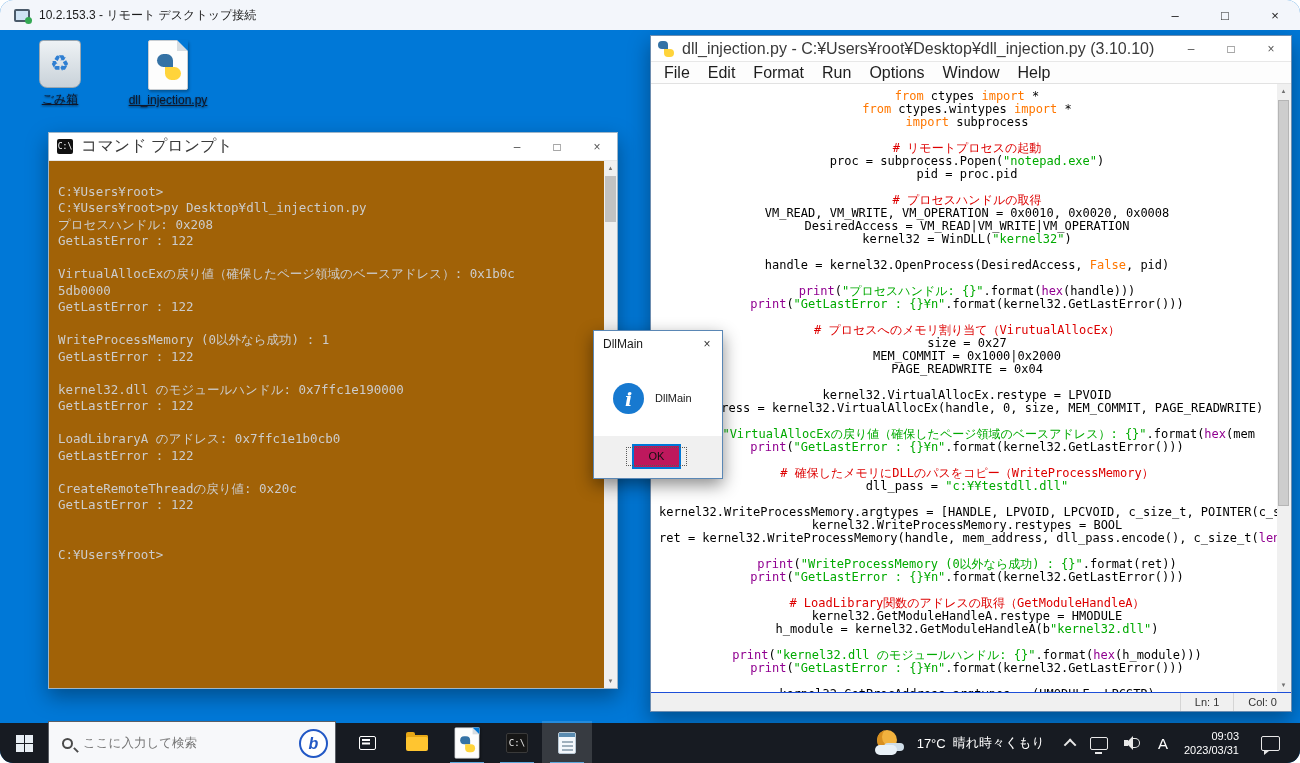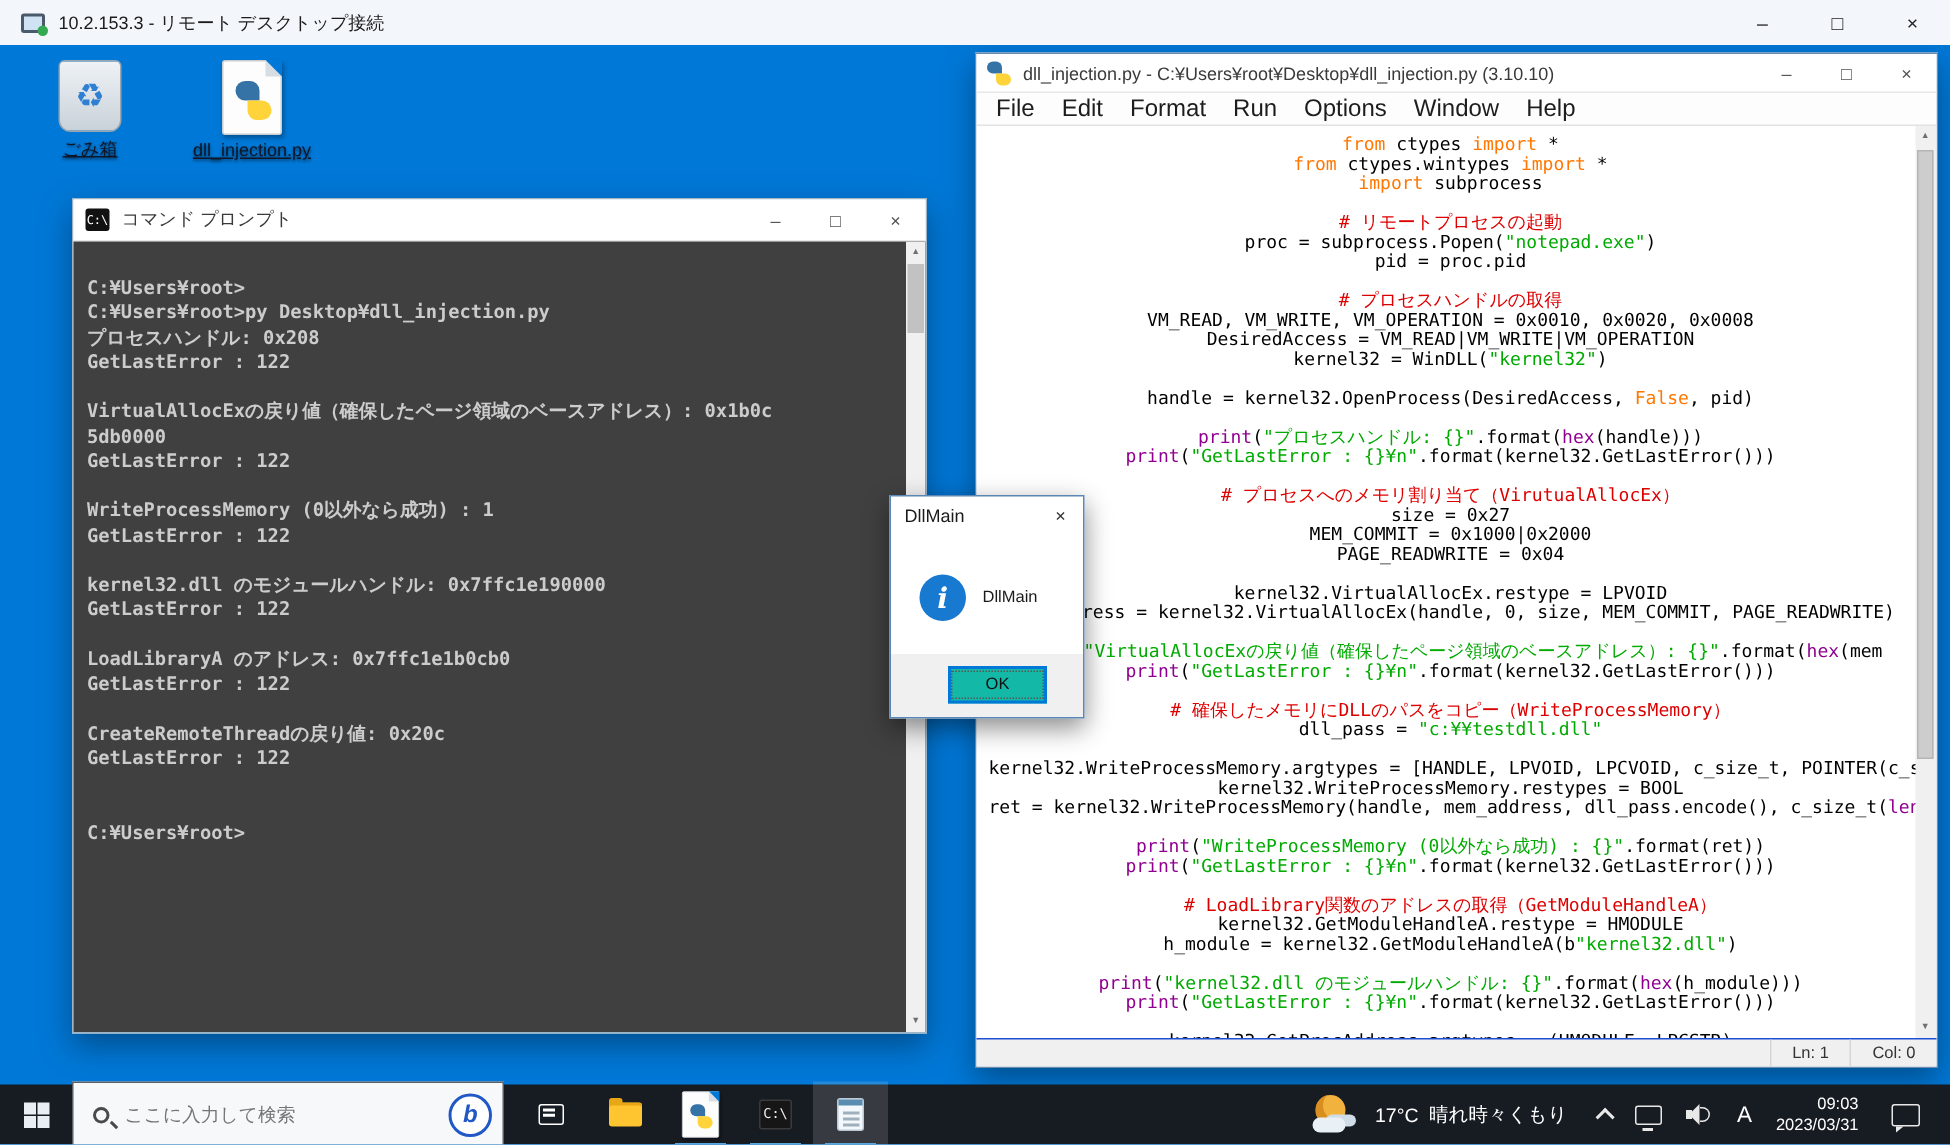--- a/index.html
+++ b/index.html
@@ -1,18 +1,18 @@
 <!DOCTYPE html>
 <html><head>
 <meta charset="utf-8">
 <style>
   * { margin:0; padding:0; box-sizing:border-box; }
   html,body { width:1300px; height:763px; overflow:hidden; }
   body { font-family:"Liberation Sans","DejaVu Sans",sans-serif; }
-  .screen { position:relative; width:1300px; height:763px; background:#0078d7; overflow:hidden; }
+  .screen { position:relative; width:1300px; height:763px; background:#0078d7; overflow:hidden;border-radius:13px; }
 
   
   .rdp-titlebar { position:absolute; left:0; top:0; width:1300px; height:30px; background:#f3f6fb; display:flex; align-items:center; z-index:10; }
   .rdp-icon { width:16px; height:13px; border:2px solid #4a5a6a; border-radius:2px; margin:0 9px 0 14px; position:relative; background:#cfe3f5; }
   .rdp-icon::after { content:""; position:absolute; right:-4px; bottom:-4px; width:7px; height:7px; background:#34a853; border-radius:50%; }
   .rdp-title { font-size:12px; color:#1b1b1b; }
   .rdp-controls { margin-left:auto; display:flex; height:100%; }
   .win-ctl { width:50px; height:100%; display:flex; align-items:center; justify-content:center; font-size:13px; color:#222; }
 
   
@@ -22,28 +22,28 @@
   .bin-body { width:42px; height:48px; margin:0 auto; background:linear-gradient(180deg,#eef2f5,#c9d2d9); border-radius:4px 4px 8px 8px; border:1px solid #9aa7b1; display:flex; align-items:center; justify-content:center; color:#2f7fd2; font-size:22px; }
   .pyfile { width:40px; height:50px; margin:0 auto; background:#fdfdfd; border:1px solid #c8cdd2; border-radius:2px; position:relative; box-shadow:1px 2px 3px rgba(0,0,0,.3); }
   .pyfile::before { content:""; position:absolute; right:-1px; top:-1px; border-style:solid; border-width:0 11px 11px 0; border-color:transparent #0078d7 #d7dde2 transparent; }
   .pylogo { position:absolute; left:7px; top:13px; width:26px; height:26px; }
   .pylogo .p-top { position:absolute; left:1px; top:0; width:16px; height:13px; background:#3572a5; border-radius:7px 7px 0 7px; }
   .pylogo .p-bot { position:absolute; right:1px; bottom:0; width:16px; height:13px; background:#ffd43b; border-radius:0 7px 7px 7px; }
 
   
   .window { position:absolute; background:#fff; box-shadow:0 8px 20px rgba(0,0,0,.35); }
   .titlebar { height:28px; background:#fff; display:flex; align-items:center; border-bottom:1px solid #e8e8e8; }
-  .titlebar .t-text { font-size:12px; color:#3a3a3a; margin-left:8px; white-space:nowrap; overflow:hidden; }
+  .titlebar .t-text { font-size:16px; color:#3a3a3a; margin-left:8px; white-space:nowrap; overflow:hidden; }
   .titlebar .controls { margin-left:auto; display:flex; height:100%; }
   .titlebar .win-ctl { width:40px; font-size:12px; color:#555; }
 
   
   .cmd-window { left:48px; top:132px; width:570px; height:557px; border:1px solid #9eb5c8; z-index:3; }
   .cmd-icon { width:16px; height:15px; background:#111; margin-left:8px; border-radius:2px; color:#fff; font-size:8px; line-height:15px; text-align:center; font-family:"DejaVu Sans Mono",monospace; }
-  .cmd-body { position:absolute; left:0; top:28px; right:0; bottom:0; background:#404040; overflow:hidden;font-weight:bold; }
+  .cmd-body { position:absolute; left:0; top:28px; right:0; bottom:0; background:#a16207; overflow:hidden; }
   .console { position:absolute; left:9px; top:6px; right:16px; font-family:"DejaVu Sans Mono",monospace; font-size:12.5px; line-height:16.5px; color:#cccccc; white-space:pre; }
   .scrollbar { position:absolute; right:0; top:0; bottom:0; width:13px; background:#f0f0f0; }
   .sb-arrow { position:absolute; left:0; width:13px; height:14px; font-size:6px; color:#707070; text-align:center; line-height:14px; }
   .sb-up { top:0; } .sb-down { bottom:0; }
   .sb-thumb { position:absolute; left:1px; width:11px; background:#c2c2c2; }
   .cmd-thumb { top:15px; height:46px; }
 
   
   .idle-window { left:650px; top:35px; width:642px; height:677px; border:1px solid #6d8db0; z-index:3; }
   .idle-titlebar { height:26px; }
@@ -61,21 +61,21 @@
   .status-cell { padding:0 14px; border-left:1px solid #d5d5d5; height:100%; display:flex; align-items:center; }
 
   
   .dialog { position:absolute; left:593px; top:330px; width:130px; height:149px; background:#fff; border:1px solid #5a87b5; box-shadow:0 6px 16px rgba(0,0,0,.45); z-index:6; }
   .dlg-titlebar { height:26px; display:flex; align-items:center; }
   .dlg-title { font-size:12px; color:#1a1a1a; margin-left:9px; }
   .dlg-close { margin-left:auto; width:30px; height:100%; display:flex; align-items:center; justify-content:center; font-size:12px; color:#333; }
   .dlg-info-icon { position:absolute; left:19px; top:52px; width:31px; height:31px; border-radius:50%; background:#1779d0; color:#fff; font-family:"DejaVu Serif",serif; font-style:italic; font-weight:bold; font-size:19px; display:flex; align-items:center; justify-content:center; }
   .dlg-message { position:absolute; left:61px; top:61px; font-size:11px; color:#1a1a1a; }
   .dlg-footer { position:absolute; left:0; right:0; bottom:0; height:42px; background:#f0f0f0; }
-  .ok-button { position:absolute; left:38px; top:8px; width:66px; height:25px; background:#14b8a6; border:2px solid #0078d7; display:flex; align-items:center; justify-content:center; }
+  .ok-button { position:absolute; left:38px; top:8px; width:49px; height:25px; background:#be185d; border:2px solid #0078d7; display:flex; align-items:center; justify-content:center; }
   .ok-inner { border:1px dotted #595959; padding:0 22px; font-size:11px; color:#111; line-height:17px; }
 
   
   .taskbar { position:absolute; left:0; bottom:0; width:1300px; height:40px; background:#171b22; z-index:20; display:flex; align-items:center; }
   .start-button { width:48px; height:44px; display:flex; align-items:center; justify-content:center; }
   .start-logo { width:17px; height:17px; display:grid; grid-template-columns:8px 8px; grid-template-rows:8px 8px; gap:1px; }
   .start-logo span { background:#e8eef4; }
   .search-box { width:288px; height:44px; background:#f7f8fa; border:1px solid #5b5f66; display:flex; align-items:center; position:relative; }
   .search-glass { width:11px; height:11px; border:2px solid #4a4a4a; border-radius:50%; margin-left:13px; position:relative; flex:0 0 auto; }
   .search-glass::after { content:""; position:absolute; left:9px; top:9px; width:6px; height:2px; background:#4a4a4a; transform:rotate(45deg); }

